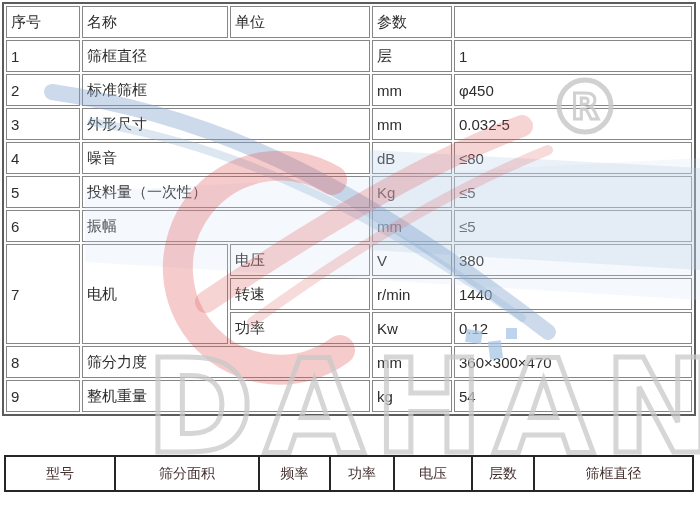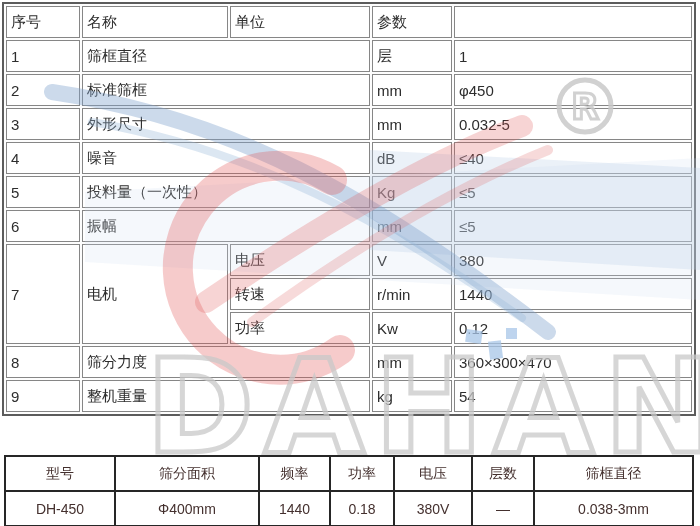--- a/index.html
+++ b/index.html
@@ -72,21 +72,21 @@
     <tr>
       <td>3</td>
       <td colspan="2">外形尺寸</td>
       <td>mm</td>
       <td>0.032-5</td>
     </tr>
     <tr>
       <td>4</td>
       <td colspan="2">噪音</td>
       <td>dB</td>
-      <td>≤40</td>
+      <td>≤80</td>
     </tr>
     <tr>
       <td>5</td>
       <td colspan="2">投料量（一次性）</td>
       <td>Kg</td>
       <td>≤5</td>
     </tr>
     <tr>
       <td>6</td>
       <td colspan="2">振幅</td>
@@ -138,29 +138,20 @@
   <tbody>
     <tr>
       <td>型号</td>
       <td>筛分面积</td>
       <td>频率</td>
       <td>功率</td>
       <td>电压</td>
       <td>层数</td>
       <td>筛框直径</td>
     </tr>
-    <tr>
-      <td>DH-450</td>
-      <td>Φ400mm</td>
-      <td>1440</td>
-      <td>0.18</td>
-      <td>380V</td>
-      <td>—</td>
-      <td>0.038-3mm</td>
-    </tr>
   </tbody>
 </table>
 
 <svg class="watermark" viewBox="0 0 700 526" xmlns="http://www.w3.org/2000/svg" aria-hidden="true">
 
   <polygon points="85,192 700,158 700,300 85,262" fill="#cddcee" opacity="0.20"></polygon>
   <polygon points="370,150 700,168 700,270 370,250" fill="#bcd1e9" opacity="0.30"></polygon>
 
   <path d="M 52 92 C 230 118 365 192 548 332" fill="none" stroke="#7fa3cc" stroke-width="16" stroke-linecap="round" opacity="0.40"></path>
   <path d="M 92 122 C 255 150 385 222 522 318" fill="none" stroke="#9cb9d9" stroke-width="8" stroke-linecap="round" opacity="0.35"></path>

